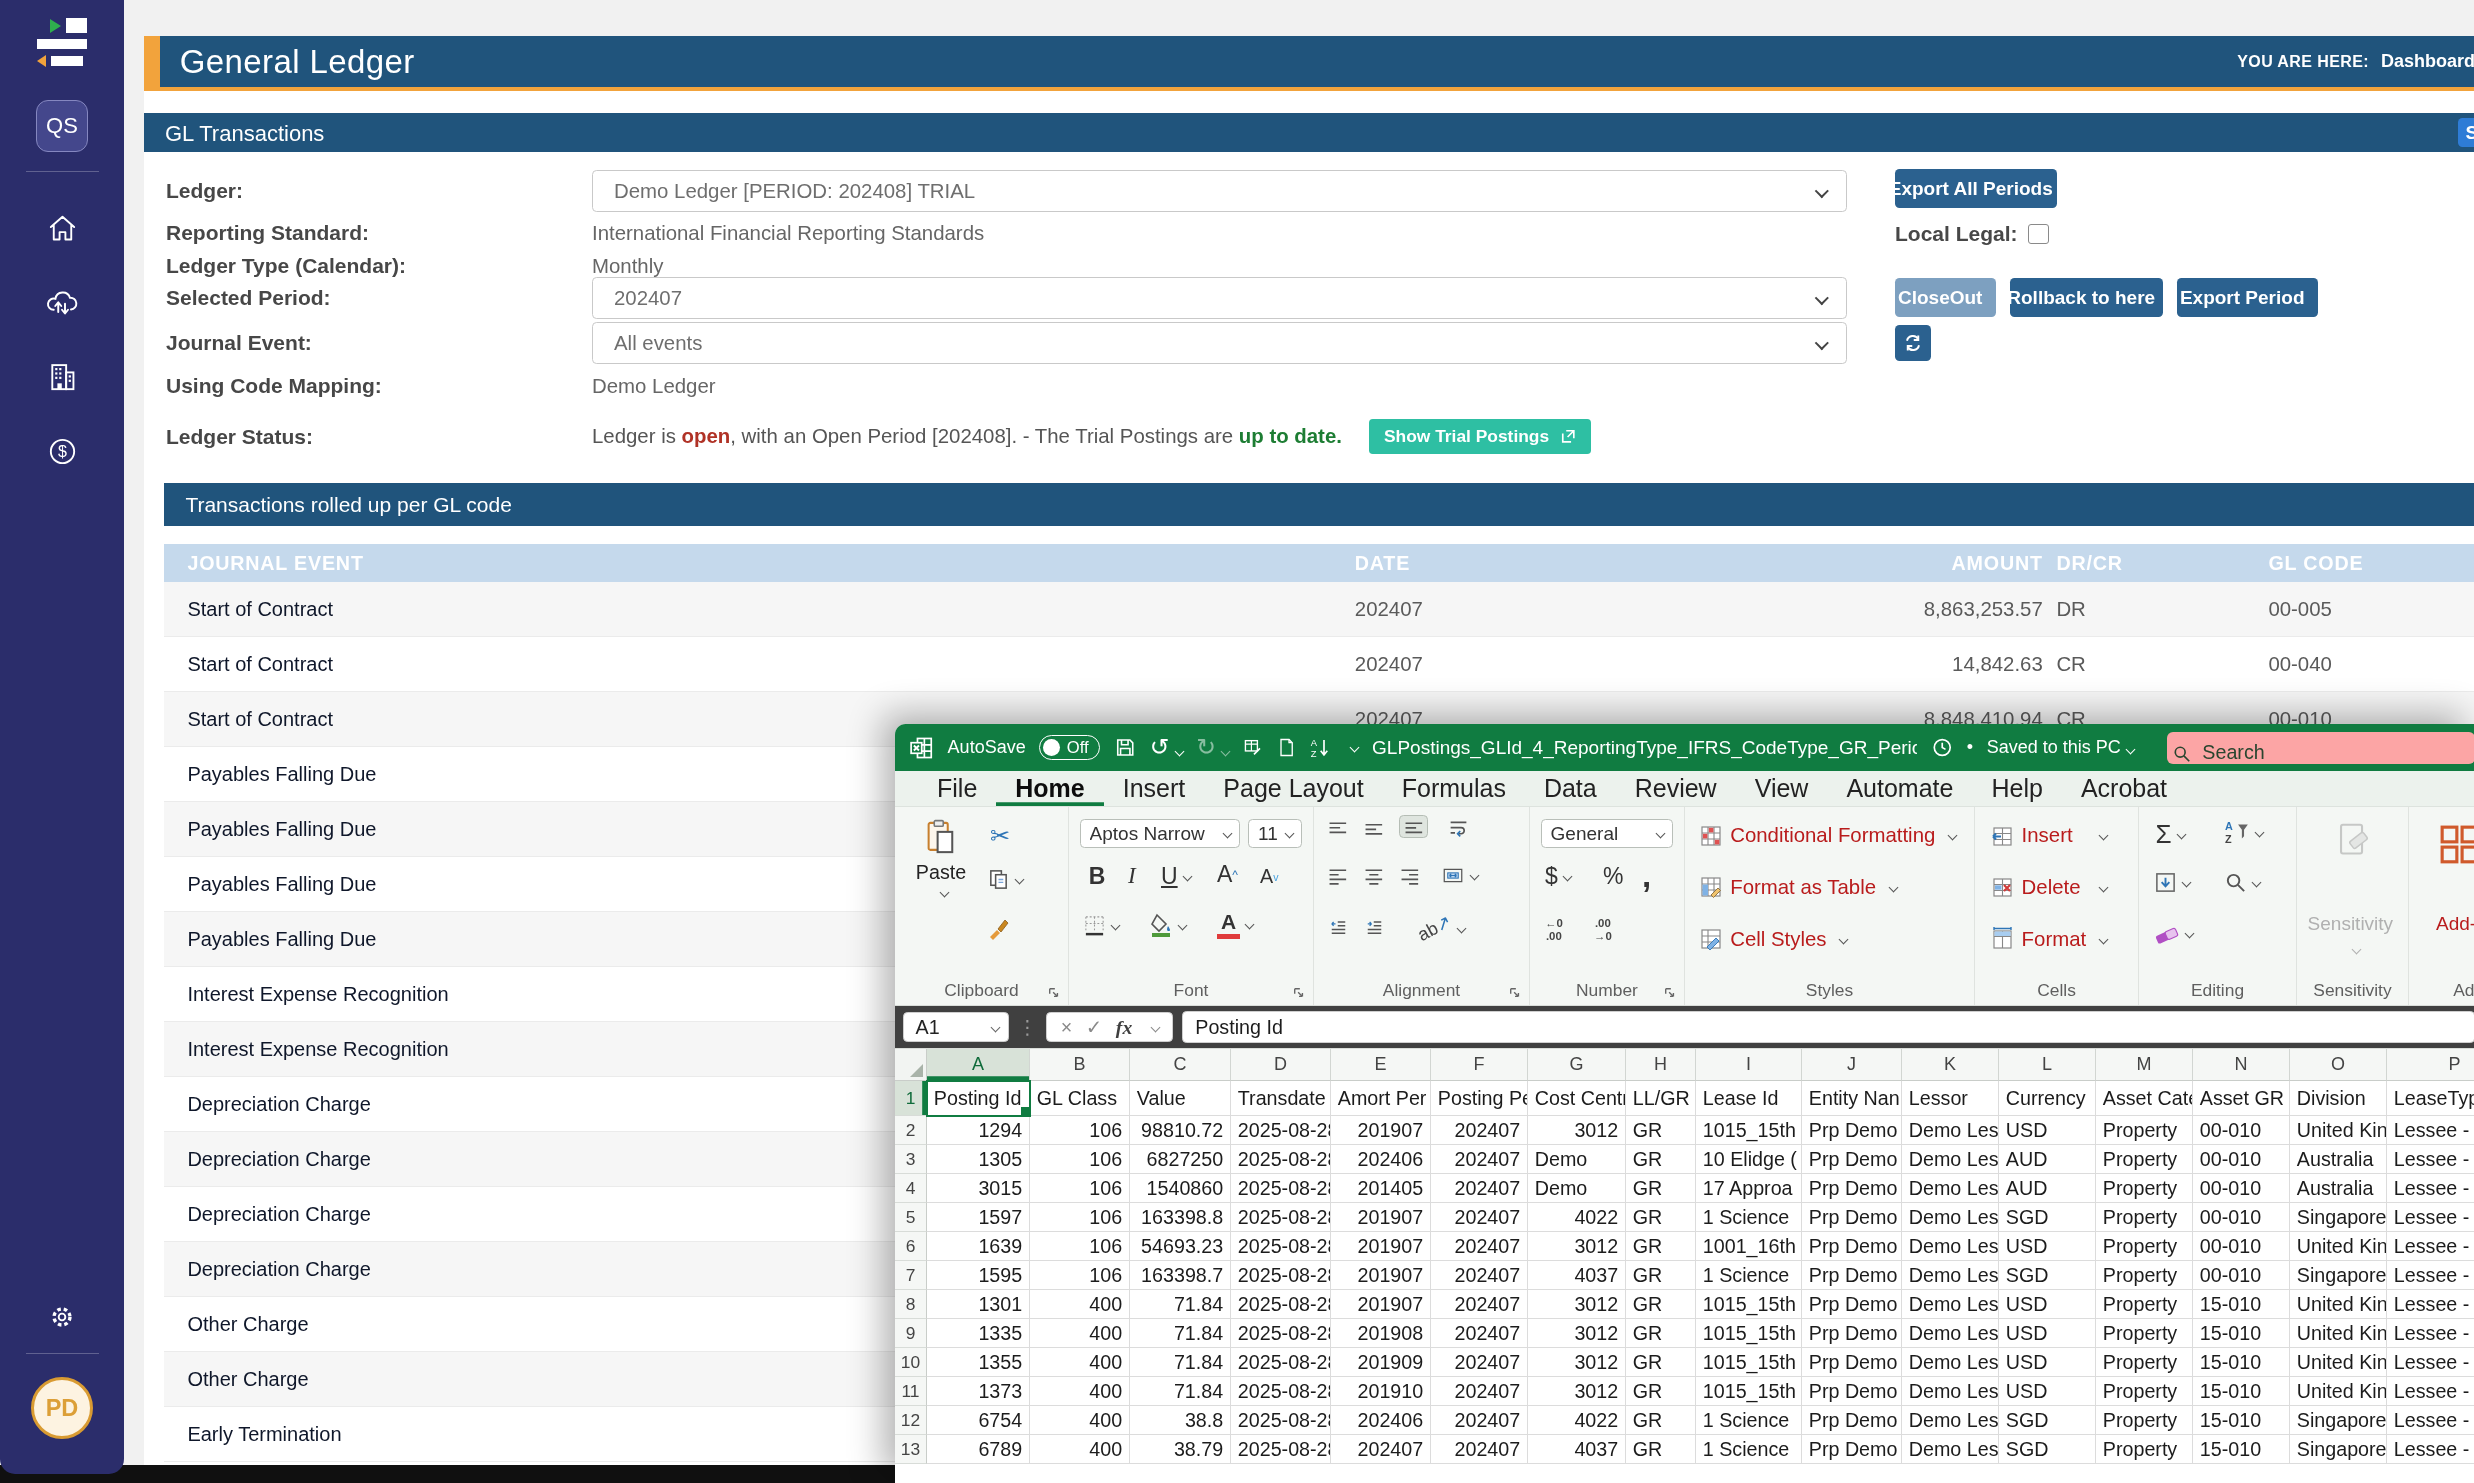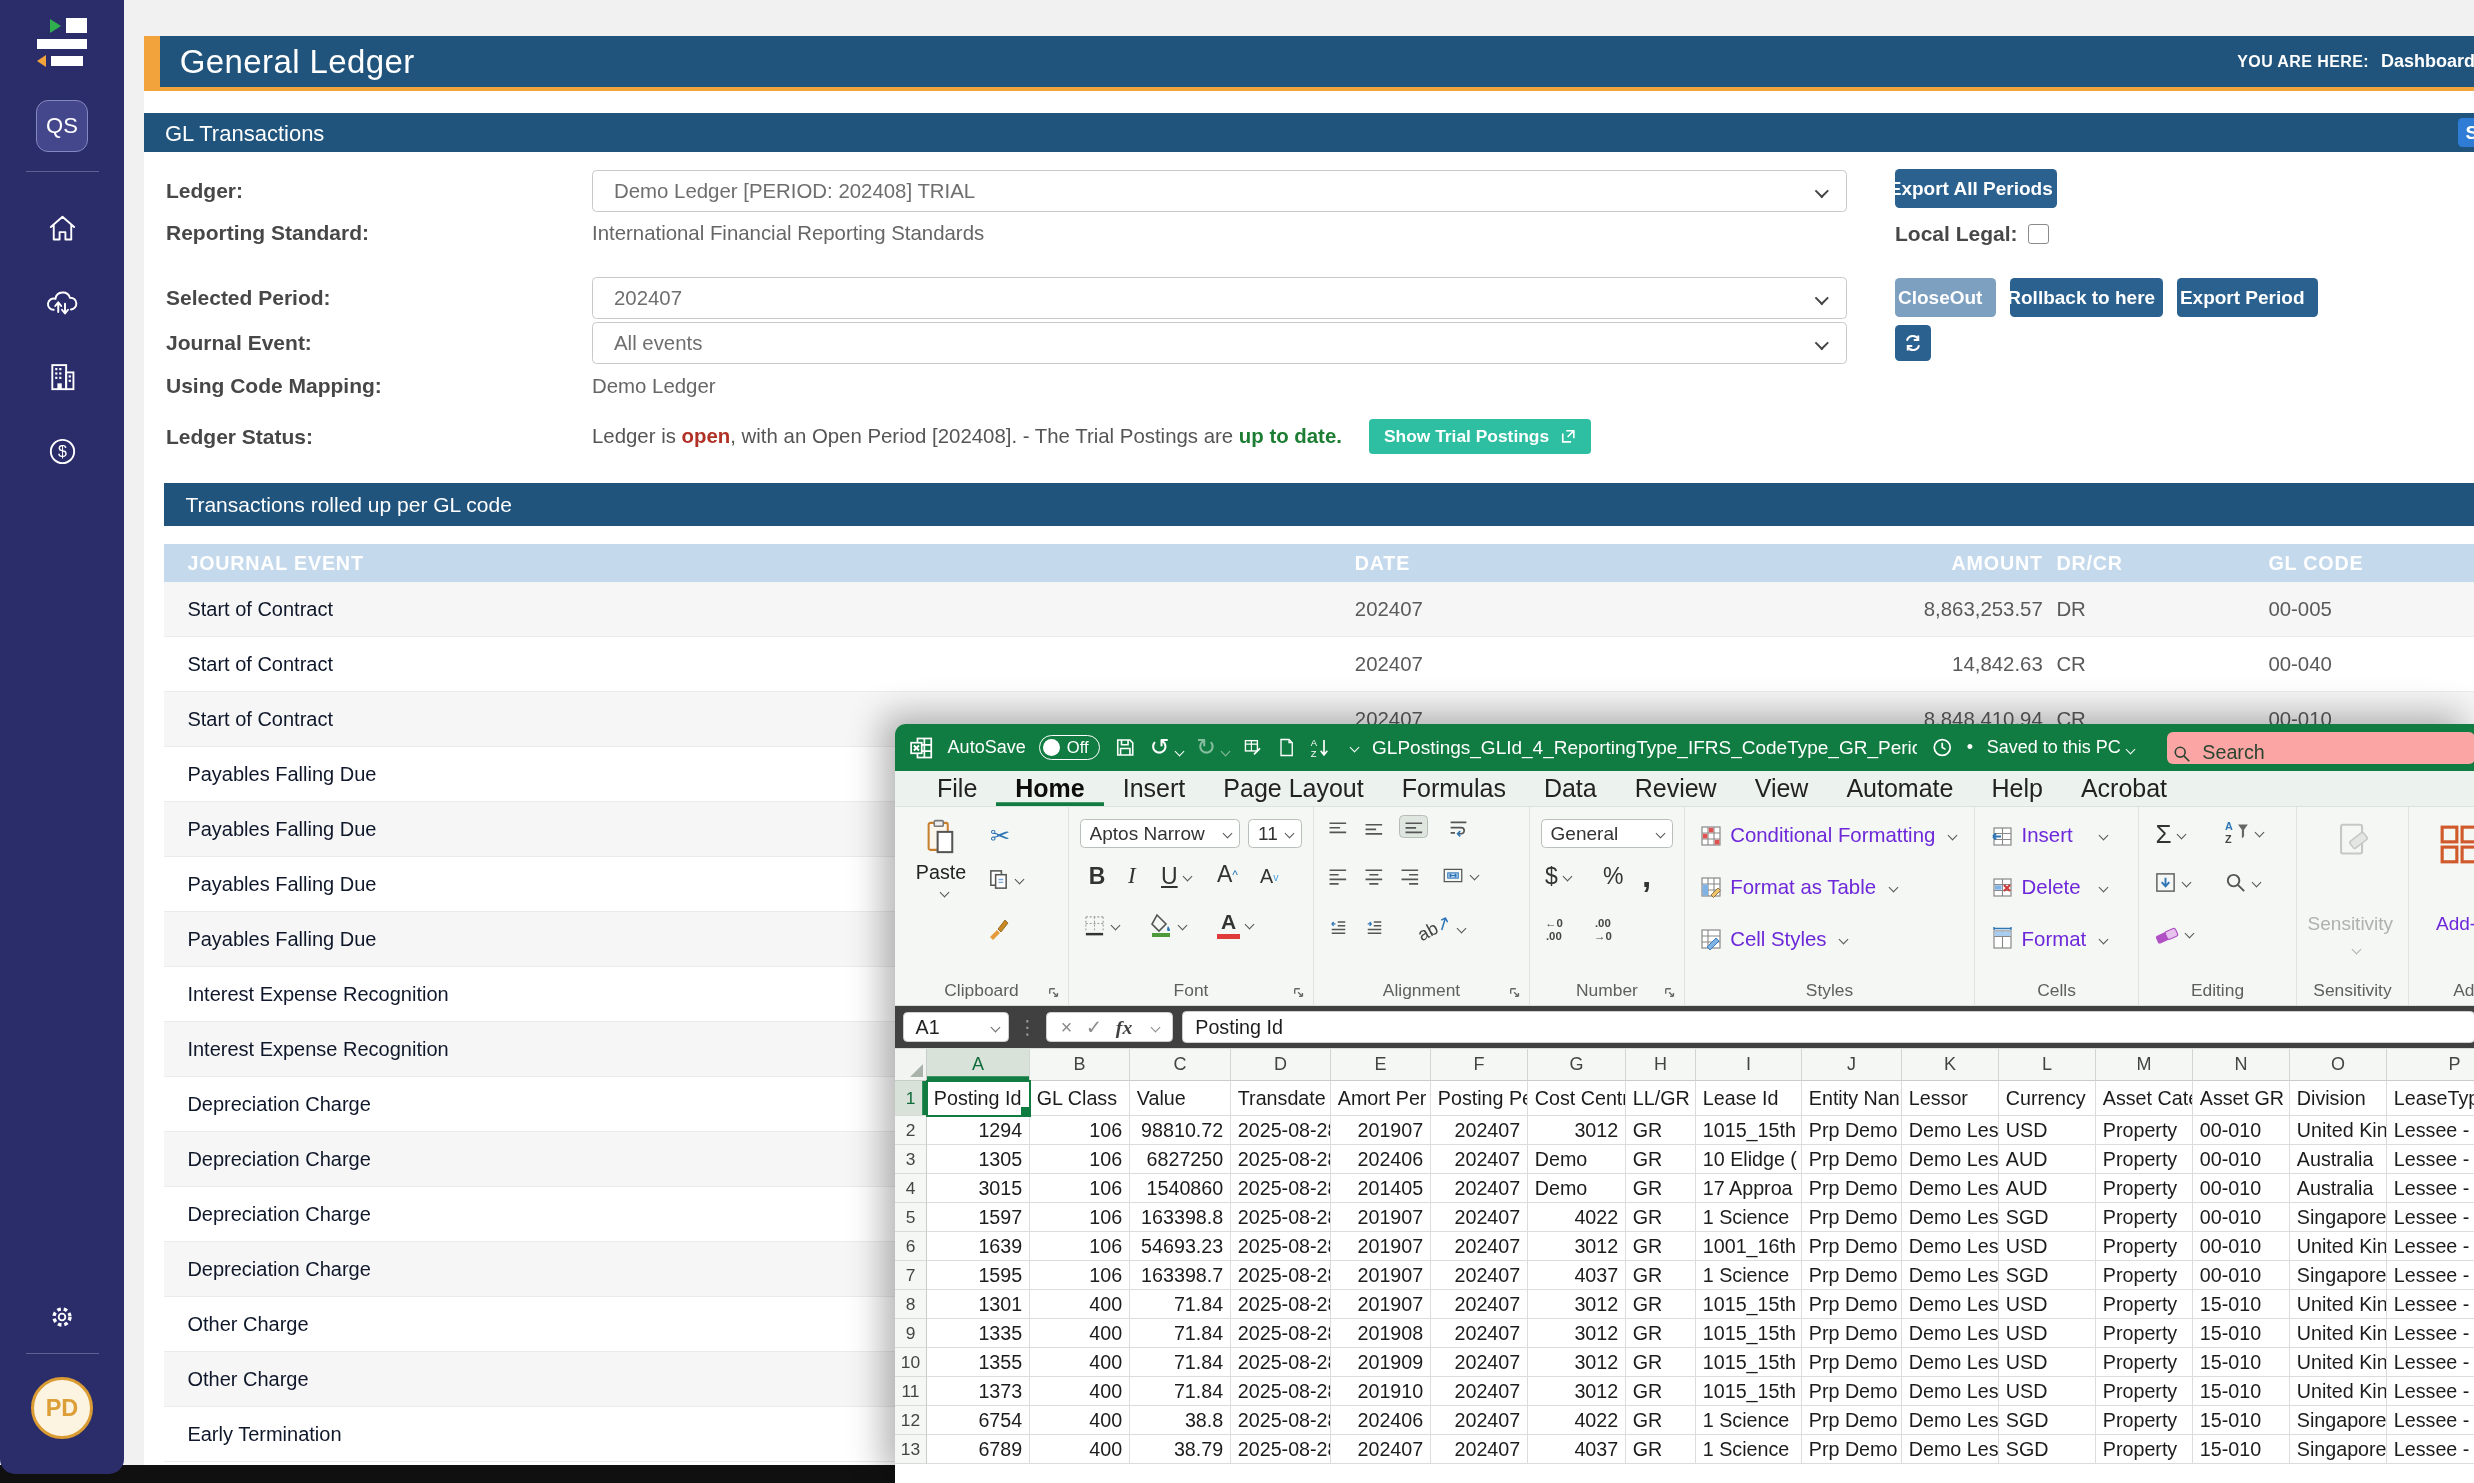--- a/index.html
+++ b/index.html
@@ -76,21 +76,21 @@
   .xl-tab{padding:0 19px;font-size:25px;color:#222;display:flex;align-items:center;white-space:nowrap}
   .xl-tab.active{font-weight:bold;box-shadow:inset 0 -3.8px 0 #107c41;color:#0d0d0d}
   .xl-ribbon{height:198px;background:#f4f7f4;border-bottom:1.5px solid #d9ddd9;display:flex;overflow:hidden}
   .rg{position:relative;border-right:1.5px solid #dfe3df;flex:none;height:100%}
   .rlab{position:absolute;bottom:4.5px;left:0;right:0;text-align:center;font-size:17.4px;color:#5f5f5f}
   .rlaunch{position:absolute;right:7.6px;bottom:6px}
   .rbox{position:absolute;height:29px;background:#fff;border:1.1px solid #b9bfb9;border-radius:4.5px;display:flex;align-items:center;font-size:19px;color:#333;box-sizing:border-box}
   .rbox span{margin-left:9px;flex:1;white-space:nowrap;overflow:hidden}
   .rbox .chv{margin-right:7.6px;color:#555}
   .glyph{position:absolute;color:#333;display:flex;align-items:center}
-  .rtxt{position:absolute;display:flex;align-items:center;gap:7.6px;font-size:20.4px;color:#6d28d9;white-space:nowrap}
+  .rtxt{position:absolute;display:flex;align-items:center;gap:7.6px;font-size:20.4px;color:#b91c1c;white-space:nowrap}
   .selbox{background:#dfe5df;border:1.5px solid #b5bdb5;border-radius:4.5px;padding:2.3px 3.8px}
   .grayed{color:#b0b0b0}
   .dec{display:inline-flex;flex-direction:column;font-size:11.4px;font-weight:bold;color:#444;line-height:1.15}
   .xl-fbar{height:42px;background:#404040;border-bottom:1.5px solid #d9ddd9;display:flex;align-items:center;padding:0 0 0 7.6px;gap:9px}
   .nbox{width:106px;height:30px;background:#fff;border:1.1px solid #cfcfcf;border-radius:4.5px;display:flex;align-items:center;font-size:19.7px;color:#222;flex:none;box-sizing:border-box}
   .nbox span{margin-left:12px;flex:1}
   .nbox .chv{margin-right:9px;color:#666}
   .vdots{color:#9a9a9a;font-size:19.7px;letter-spacing:0;flex:none}
   .fxbox{width:127px;height:30px;background:#fff;border:1.1px solid #cfcfcf;border-radius:4.5px;display:flex;align-items:center;justify-content:space-evenly;font-size:19.7px;color:#8a8a8a;flex:none;box-sizing:border-box}
   .fxbox .fx{font-style:italic;color:#3f3f3f;font-family:"Liberation Serif",serif;font-weight:bold}
@@ -190,20 +190,24 @@
       <div class="flabel">Ledger:</div>
       <div class="fselect">
         <span>Demo Ledger [PERIOD: 202408] TRIAL</span>
           <i class="chv"></i>
       </div>
     </div>
     <div class="frow" style="top:182px;height:30px">
       <div class="flabel">Reporting Standard:</div>
       <div class="fstatic">International Financial Reporting Standards</div>
     </div>
+    <div class="frow" style="top:215px;height:30px">
+      <div class="flabel">Ledger Type (Calendar):</div>
+      <div class="fstatic">Monthly</div>
+    </div>
     <div class="frow" style="top:241px;height:42px">
       <div class="flabel">Selected Period:</div>
       <div class="fselect">
         <span>202407</span>
           <i class="chv"></i>
       </div>
     </div>
     <div class="frow" style="top:286px;height:42px">
       <div class="flabel">Journal Event:</div>
       <div class="fselect">

